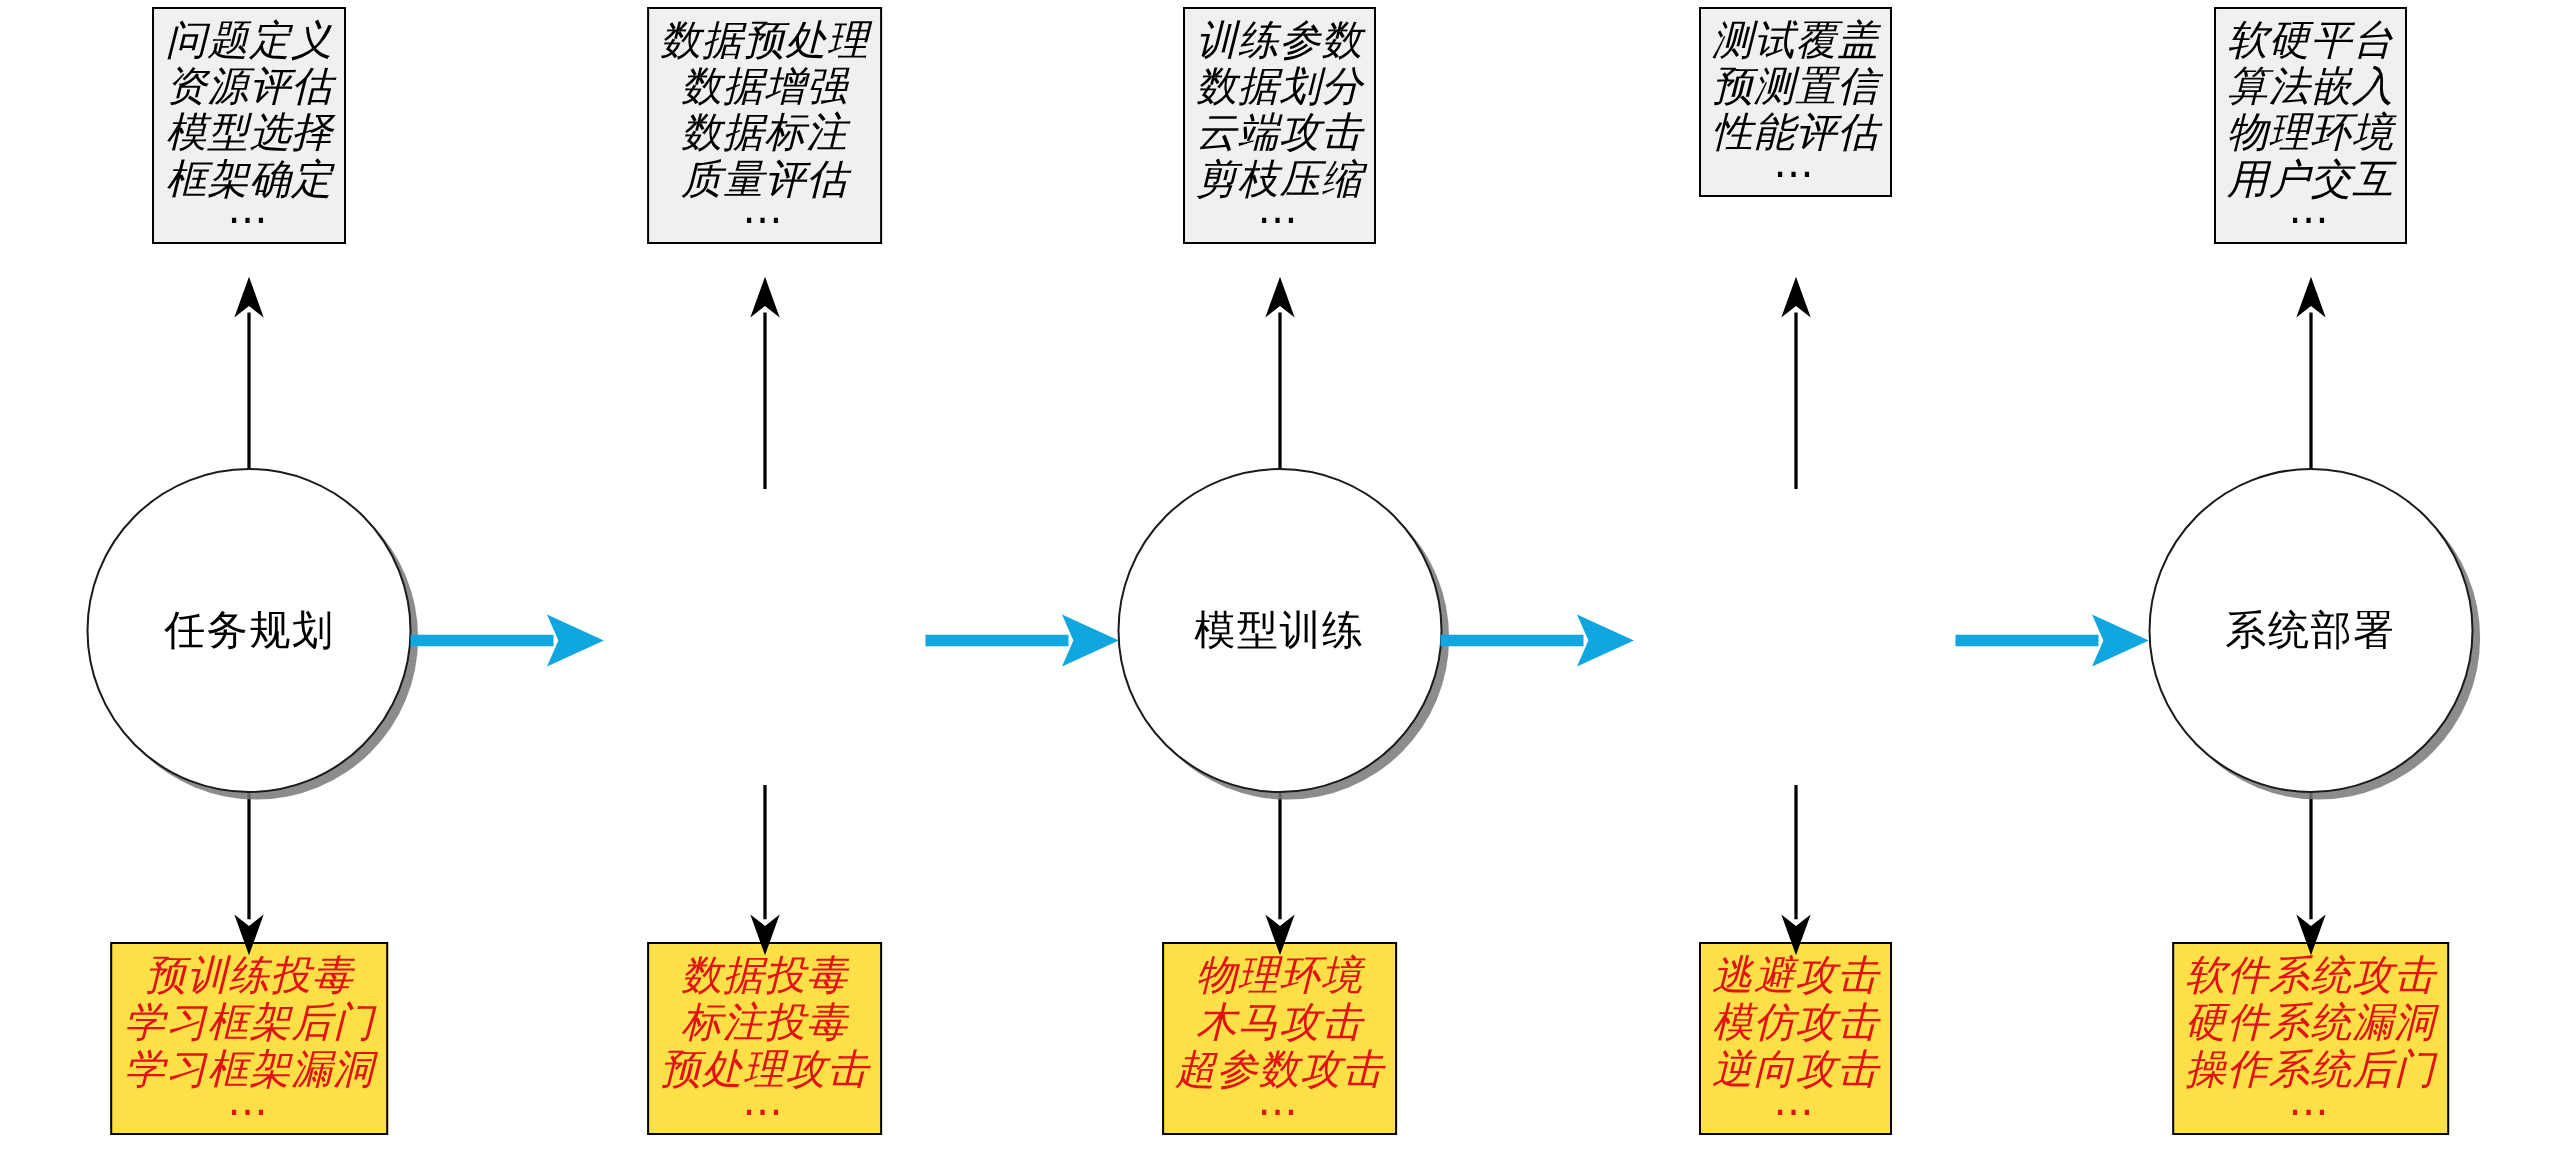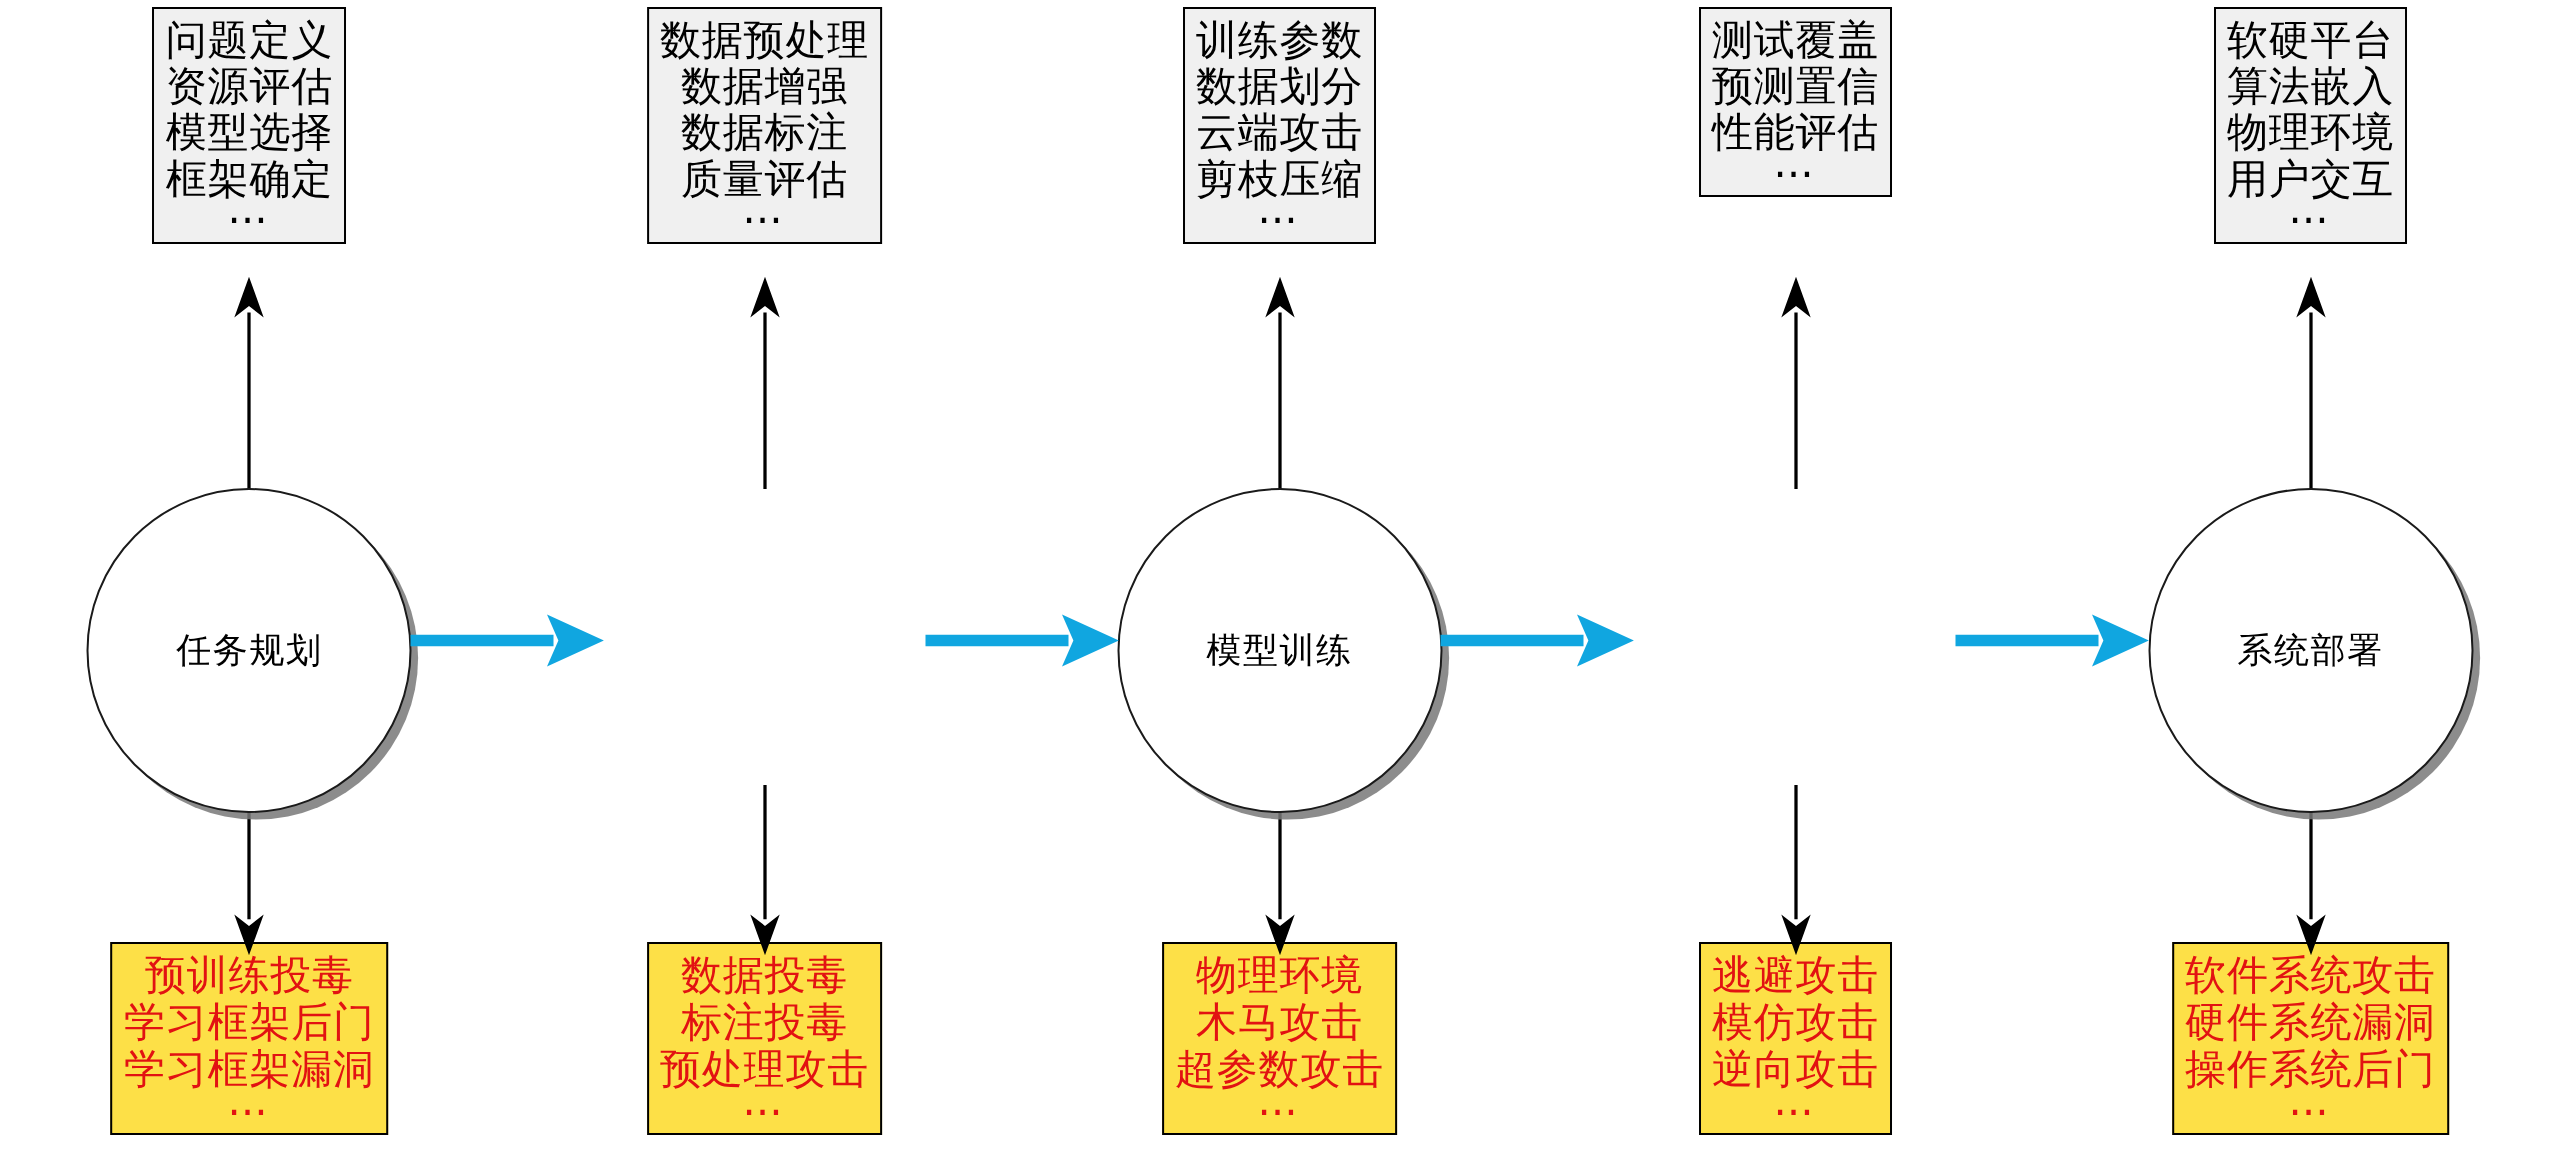--- a/index.html
+++ b/index.html
@@ -63,44 +63,44 @@
     align-items: center;
     justify-content: center;
     padding: 8.2px 11.4px 4.9px 11.4px;
     font-size: 41px;
     line-height: 1.15;
     color: #e21212;
     letter-spacing: 0.8px;
     white-space: nowrap;
   }
 
-  .box-line { display: block; }
+  .box-line { display: block; font-style: italic; }
   .ellipsis-line {
     display: block;
     font-size: 41px;
     line-height: 0.85;
     letter-spacing: 3.3px;
   }
 
   
   .stage-circle {
     position: absolute;
     left: 50%;
-    top: 488px;
+    top: 468px;
     transform: translateX(-50%);
     width: 321px;
     height: 321px;
     border-radius: 50%;
     background: #ffffff;
     border: 2.5px solid #1a1a1a;
     box-shadow: 7.4px 7.4px 0 -0.8px rgba(120,120,120,0.85);
     display: flex;
     align-items: center;
     justify-content: center;
-    font-size: 35px;
+    font-size: 41px;
     color: #000000;
     letter-spacing: 1.6px;
     white-space: nowrap;
     z-index: 3;
   }
 
   
   .v-arrow {
     position: absolute;
     left: 50%;

